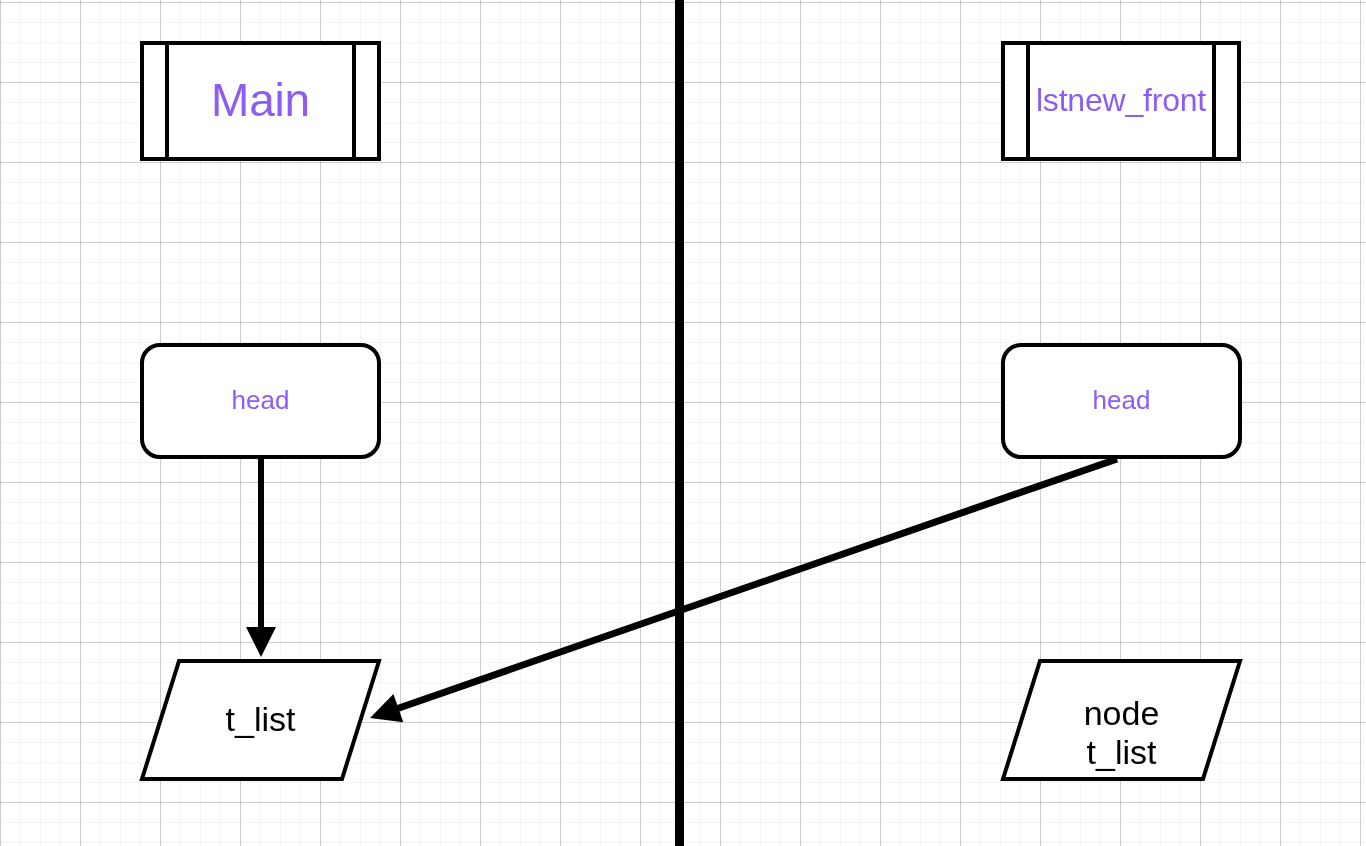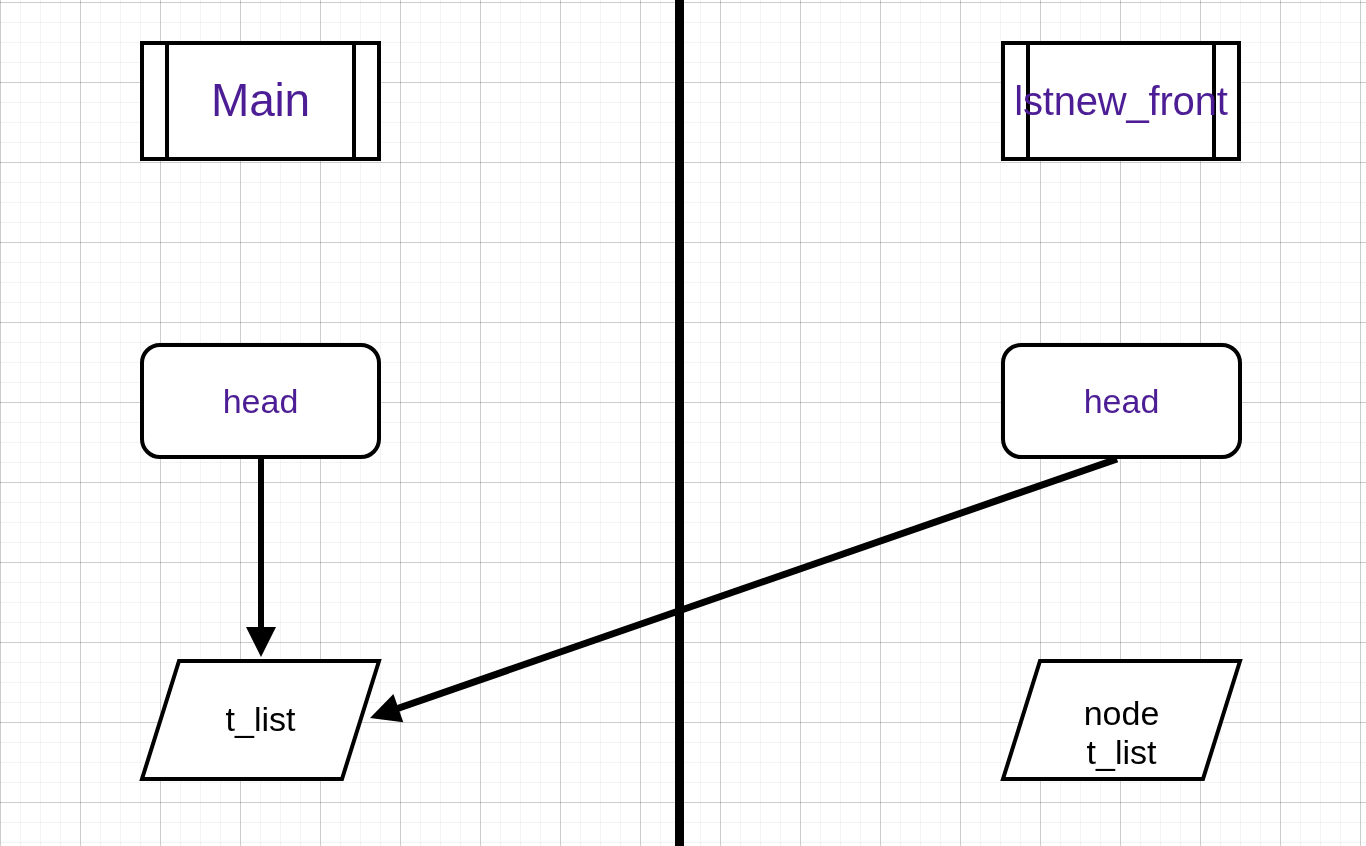--- a/index.html
+++ b/index.html
@@ -23,21 +23,21 @@
     background-position: 0px 2px, 0px 2px, 0px 2px, 0px 2px;
     font-family: "Liberation Sans", sans-serif;
   }
 
   .shape {
     position: absolute;
     box-sizing: border-box;
     display: flex;
     align-items: center;
     justify-content: center;
-    color: #4c1d95;
+    color: #8b5cf6;
     text-align: center;
     line-height: 1.12;
     white-space: pre-line;
     user-select: none;
   }
 
   
   .proc {
     border: 4px solid #000000;
     background: #ffffff;
@@ -50,28 +50,28 @@
     background: #000000;
   }
   .proc .bar.left  { left: 21px; }
   .proc .bar.right { right: 21px; }
   .proc .proc-label {
     position: relative;
     z-index: 2;
     font-size: 46px;
     letter-spacing: -0.2px;
   }
-  .proc.small .proc-label { font-size: 40px; }
+  .proc.small .proc-label { font-size: 32px; }
 
   
   .round {
     border: 4px solid #000000;
     border-radius: 20px;
     background: #ffffff;
-    font-size: 34px;
+    font-size: 26px;
   }
 
   
   .para-wrap { position: absolute; }
   .para-wrap svg {
     position: absolute;
     left: 0;
     top: 0;
     overflow: visible;
   }

